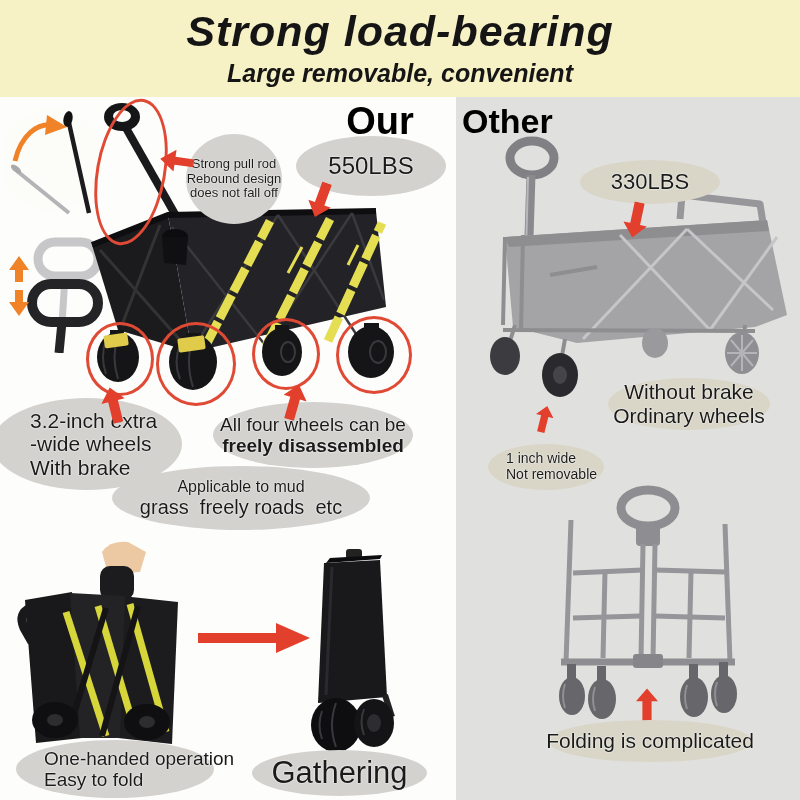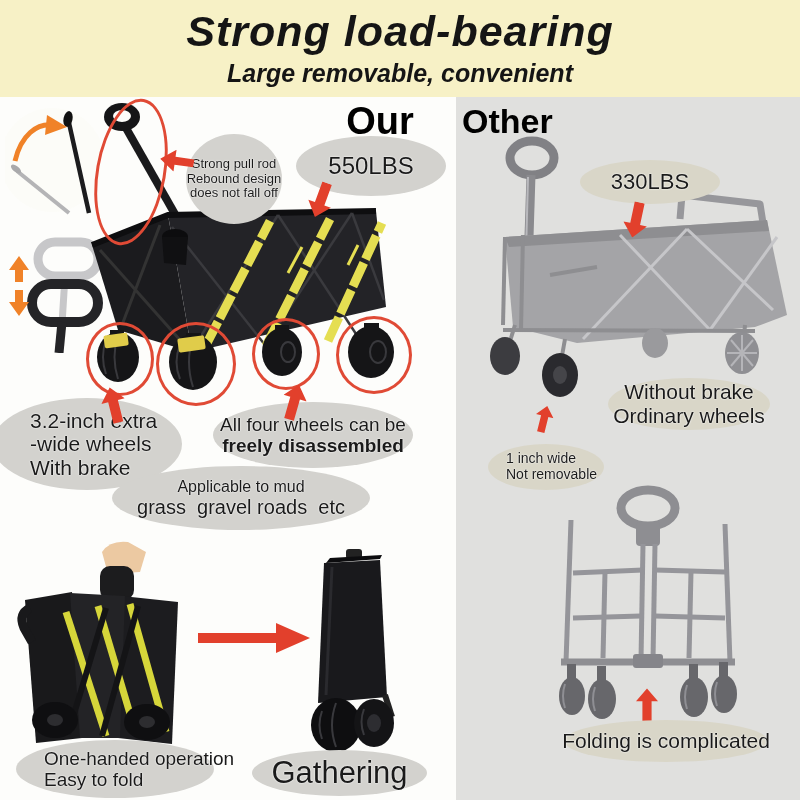--- a/index.html
+++ b/index.html
@@ -153,21 +153,21 @@
     <span class="ln" style="font-size:21px;">3.2-inch extra</span>
     <span class="ln" style="font-size:21px;">-wide wheels</span>
     <span class="ln" style="font-size:21px;text-align:center;">With brake</span>
   </div>
   <div class="abs ellipse" style="left:213px;top:402px;width:200px;height:66px;">
     <span class="ln" style="font-size:19px;">All four wheels can be</span>
     <span class="ln" style="font-size:19px;font-weight:bold;">freely disassembled</span>
   </div>
   <div class="abs ellipse" style="left:112px;top:466px;width:258px;height:64px;">
     <span class="ln" style="font-size:16px;">Applicable to mud</span>
-    <span class="ln" style="font-size:20px;">grass  gravel roads  etc</span>
+    <span class="ln" style="font-size:20px;">grass  freely roads  etc</span>
   </div>
 
   <div class="abs ill" style="left:10px;top:538px;width:200px;height:215px;">
     <svg viewBox="0 0 200 215">
       <path d="M92,14 Q100,2 118,4 L136,14 L130,34 L98,36 Z" fill="#ecc9a2"></path>
       <rect x="90" y="28" width="34" height="34" rx="10" fill="#1c1c1e"></rect>
       <path d="M15,62 L62,54 L72,200 L26,205 Z" fill="#19191b"></path>
       <path d="M112,58 L168,64 L162,206 L108,200 Z" fill="#1c1c1f"></path>
       <path d="M60,55 L115,58 L110,200 L70,200 Z" fill="#232326"></path>
       <g stroke="#d6d63a" stroke-width="7">
@@ -335,17 +335,17 @@
           <path d="M182,204 q-4,12 0,24"></path>
       </g>
     </svg>
   </div>
 
   <div class="abs arr" style="left:636px;top:685px;width:22px;height:40px;">
     <svg viewBox="0 0 24 36">
         <polygon points="12,0 24,14 17,14 17,36 7,36 7,14 0,14" fill="var(--arrow-red)"></polygon>
       </svg>
   </div>
-  <div class="abs ellipse beige" style="left:548px;top:720px;width:204px;height:42px;margin-left:16px;">
+  <div class="abs ellipse beige" style="left:548px;top:720px;width:204px;height:42px;">
     <span class="ln" style="font-size:21px;">Folding is complicated</span>
   </div>
 
 </div>
 
 </body></html>

